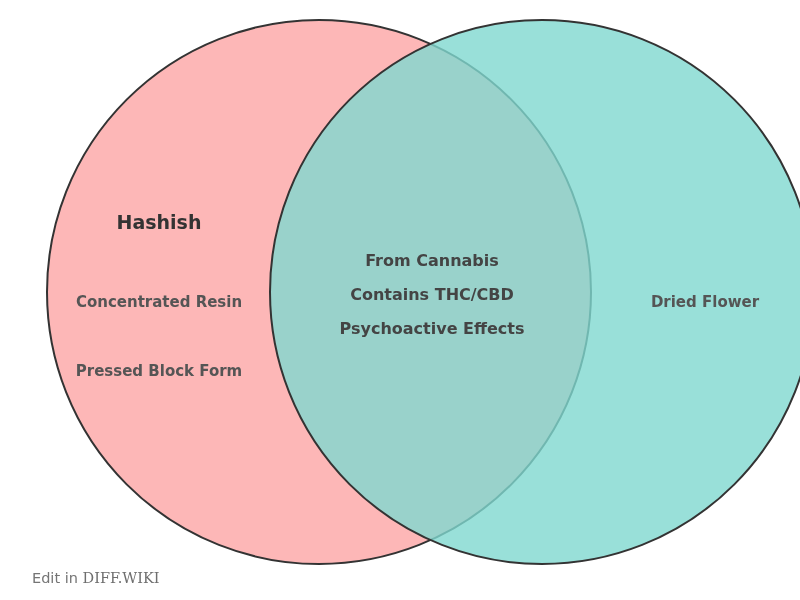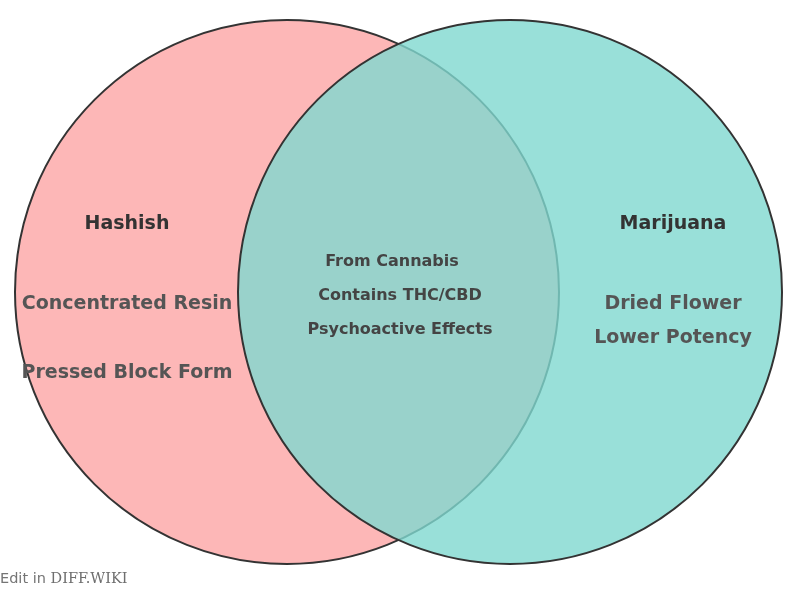--- a/index.html
+++ b/index.html
@@ -13,20 +13,21 @@
     height: 600px;
     overflow: hidden;
     font-family: "DejaVu Sans", "Liberation Sans", sans-serif;
     -webkit-font-smoothing: antialiased;
   }
   #venn-canvas {
     position: relative;
     width: 668px;
     height: 600px;
     background: #ffffff;
+    margin-left: 32px;
   }
   .venn-svg {
     position: absolute;
     top: 0;
     left: 0;
     width: 800px;
     height: 600px;
   }
   .text-layer {
     position: absolute;
@@ -43,21 +44,21 @@
     font-size: 19px;
     color: #333333;
     white-space: nowrap;
     transform: translate(-50%, -50%);
   }
   .set-item {
     position: absolute;
     text-align: center;
     font-family: "DejaVu Sans", "Liberation Sans", sans-serif;
     font-weight: bold;
-    font-size: 19px;
+    font-size: 15px;
     color: #555555;
     white-space: nowrap;
     transform: translate(-50%, -50%);
   }
   .center-item {
     position: absolute;
     text-align: center;
     font-family: "DejaVu Sans", "Liberation Sans", sans-serif;
     font-weight: bold;
     font-size: 16px;
@@ -69,21 +70,21 @@
   #right-title { left: 673px; top: 222px; }
 
   #left-item-0  { left: 127px; top: 302px; }
   #left-item-1  { left: 127px; top: 336px; }
   #left-item-2  { left: 127px; top: 371px; }
 
   #right-item-0 { left: 673px; top: 302px; }
   #right-item-1 { left: 673px; top: 336px; }
   #right-item-2 { left: 673px; top: 371px; }
 
-  #center-item-0 { left: 392px; top: 260px; }
+  #center-item-0 { left: 400px; top: 260px; }
   #center-item-1 { left: 400px; top: 294px; }
   #center-item-2 { left: 400px; top: 328px; }
 
   .footer {
     position: absolute;
     left: 0;
     width: 800px;
     top: 570px;
     text-align: left;
     font-size: 14.5px;
@@ -107,27 +108,25 @@
     <g>
       <circle cx="287" cy="292" r="272" fill="#fca5a5" fill-opacity="0.8" stroke="#333333" stroke-width="2"></circle>
       <circle cx="510" cy="292" r="272" fill="#7fd8d0" fill-opacity="0.8" stroke="#333333" stroke-width="2"></circle>
     </g>
   </svg>
 
   <div class="text-layer">
 
     <div class="set-title" id="left-title">Hashish</div>
 
-    <div class="set-title" id="right-title">Marijuana</div>
 
     <div class="set-item" id="left-item-0">Concentrated Resin</div>
     <div class="set-item" id="right-item-0">Dried Flower</div>
 
     <div class="set-item" id="left-item-2">Pressed Block Form</div>
-    <div class="set-item" id="right-item-1">Lower Potency</div>
 
     <div class="center-item" id="center-item-0">From Cannabis</div>
     <div class="center-item" id="center-item-1">Contains THC/CBD</div>
     <div class="center-item" id="center-item-2">Psychoactive Effects</div>
 
     <div class="footer">
       <span class="footer-prefix">Edit in </span><span class="footer-brand">DIFF.WIKI</span>
     </div>
 
   </div>

